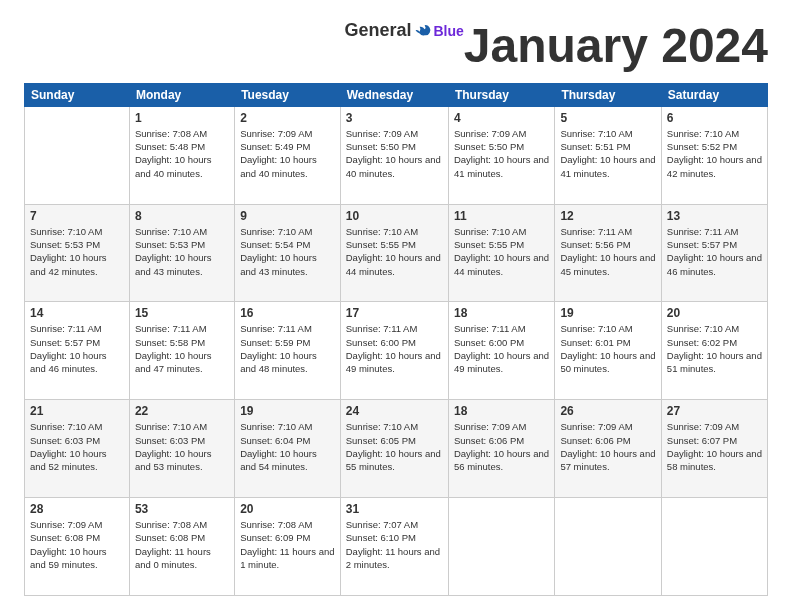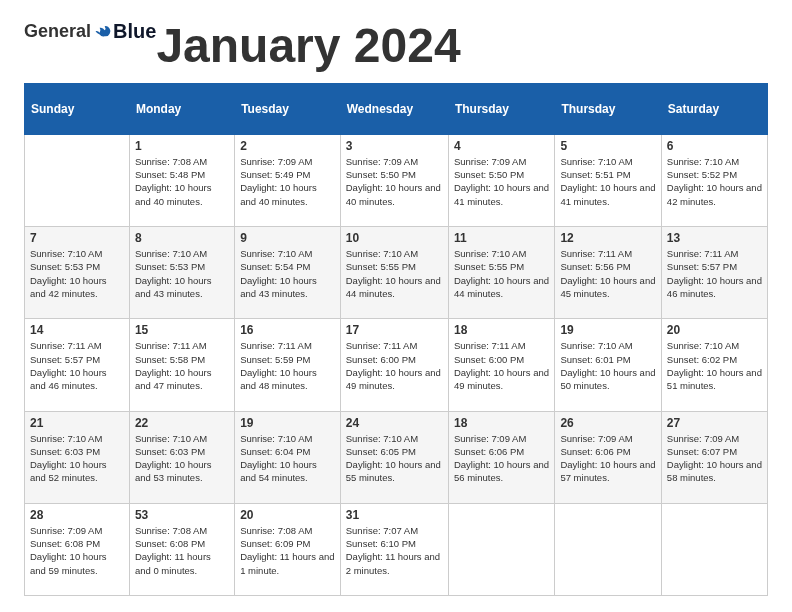--- a/index.html
+++ b/index.html
@@ -12,43 +12,43 @@
     }
     .page {
       width: 792px;
       height: 612px;
       padding: 20px 24px 16px 24px;
       display: flex;
       flex-direction: column;
     }
     .header {
       display: flex;
-      justify-content: flex-start;
+      justify-content: flex-end;
       align-items: flex-start;
       margin-bottom: 10px;
     }
     .logo {
       display: flex;
       flex-direction: column;
       align-items: flex-start;
     }
     .logo-text {
       display: flex;
       align-items: center;
       gap: 0;
     }
     .logo-general {
       font-size: 18px;
       font-weight: bold;
       color: #333;
     }
     .logo-blue {
-      font-size: 20px;
-      font-weight: bold;
-      color: #0f172a;
+      font-size: 14px;
+      font-weight: bold;
+      color: #6d28d9;
     }
     .logo-icon {
       width: 20px;
       height: 20px;
       margin-left: 2px;
     }
     .title-section {
       text-align: right;
     }
     .month-title {
@@ -64,21 +64,21 @@
     .calendar-table {
       width: 100%;
       border-collapse: collapse;
       flex: 1;
     }
     .calendar-table th {
       background-color: #1a5fa8;
       color: white;
       font-size: 12px;
       font-weight: bold;
-      padding: 18px 6px;
+      padding: 4px 6px;
       text-align: left;
       border: 1px solid #1a5fa8;
     }
     .calendar-table td {
       border: 1px solid #ccc;
       vertical-align: top;
       padding: 4px 5px;
       font-size: 10px;
       color: #333;
       width: 113px;

